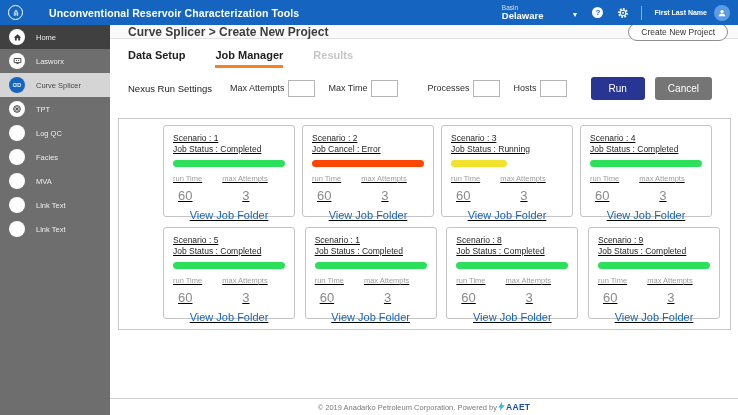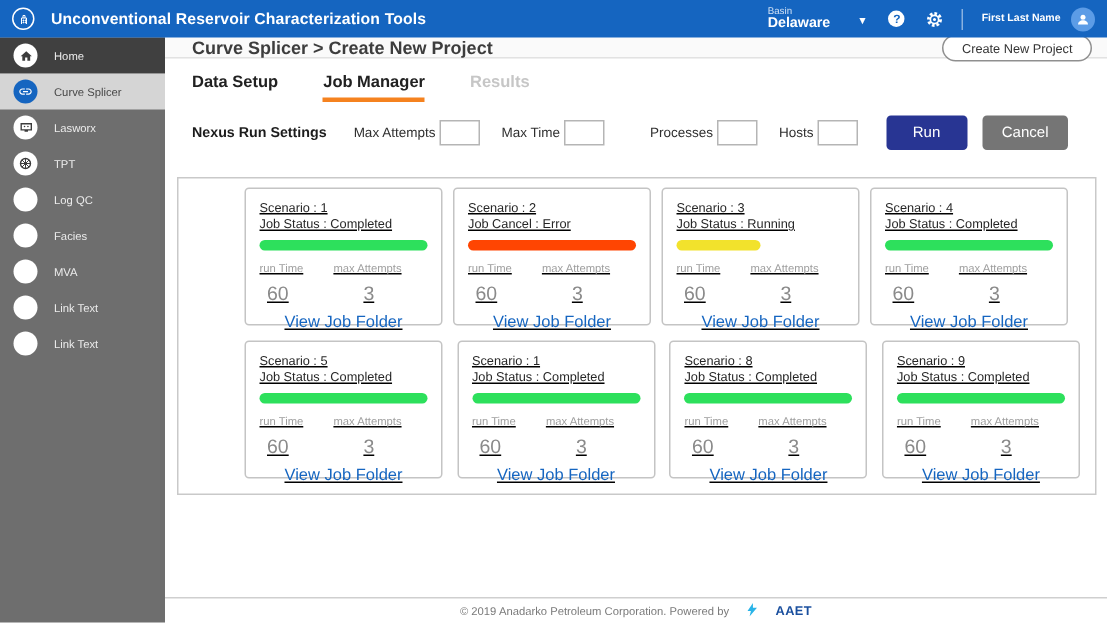--- a/index.html
+++ b/index.html
@@ -4,24 +4,24 @@
 <style>
   * { margin:0; padding:0; box-sizing:border-box; }
   html,body { width:738px; height:415px; overflow:hidden; background:#fff;
               font-family:"Liberation Sans", sans-serif; }
 
   
   .appbar { position:absolute; left:0; top:0; width:738px; height:25px;
             background:#1565c0; display:flex; align-items:center; color:#fff; z-index:5;}
   .logo-circle { width:15px; height:15px; border:1.5px solid #fff; border-radius:50%;
                  margin-left:8px; display:flex; align-items:center; justify-content:center; flex:0 0 auto;}
-  .app-title { font-size:10.5px; font-weight:bold; margin-left:11px; letter-spacing:.1px; }
+  .app-title { font-size:10.5px; font-weight:bold; margin-left:26px; letter-spacing:.1px; }
   .basin { margin-left:auto; display:flex; flex-direction:column; line-height:1.1; margin-right:14px;}
   .basin-label { font-size:6.5px; color:#cfe0f5; }
-  .basin-value { font-size:9.5px; font-weight:bold; display:flex; align-items:flex-start; gap:18px;}
+  .basin-value { font-size:9.5px; font-weight:bold; display:flex; align-items:flex-start; gap:28px;}
   .caret { font-size:7px; }
   .help-circle { width:11px; height:11px; background:#fff; border-radius:50%; color:#1565c0;
                  font-size:8px; font-weight:bold; display:flex; align-items:center; justify-content:center;
                  margin-right:14px; }
   .gear { margin-right:12px; display:flex; }
   .bar-divider { width:1px; height:14px; background:rgba(255,255,255,.5); margin-right:12px; }
   .user-name { font-size:7px; font-weight:bold; margin-right:7px; }
   .avatar { width:16px; height:16px; border-radius:50%; background:#5c9ce6;
             display:flex; align-items:center; justify-content:center; margin-right:8px; }
 
@@ -45,21 +45,21 @@
                 border-radius:11px; padding:3px 12px; font-size:8.5px; color:#333; cursor:pointer;
                 font-family:inherit;}
 
   .tabs { display:flex; gap:30px; padding:10px 0 0 18px; }
   .tab { font-size:11px; font-weight:bold; color:#212121; padding-bottom:4px; cursor:pointer;
          border-bottom:3px solid transparent; }
   .tab.active { border-bottom-color:#f5821f; }
   .tab.disabled { color:#c6c6c6; }
 
   .settings { display:flex; align-items:center; padding-left:18px; margin-top:9px; height:22px;}
-  .settings-title { font-size:9.5px; font-weight:bold; color:#1c1c1c; margin-right:18px; }
+  .settings-title { font-size:9.5px; font-weight:normal; color:#1c1c1c; margin-right:18px; }
   .field { display:flex; align-items:center; margin-right:14px; }
   .field-label { font-size:9px; color:#2f2f2f; margin-right:3px; }
   .field input { width:27px; height:17px; border:1px solid #b5b5b5; background:#fff;
                  font-size:9px; padding:1px 3px; font-family:inherit;}
   .run-btn { margin-left:auto; background:#283593; color:#fff; border:none; border-radius:3px;
              padding:6px 18px; font-size:10px; cursor:pointer; font-family:inherit;}
   .cancel-btn { background:#757575; color:#fff; border:none; border-radius:3px;
                 padding:6px 13px; font-size:10px; margin-left:10px; margin-right:26px; cursor:pointer;
                 font-family:inherit;}
 
@@ -76,21 +76,21 @@
   .stat-col1 { width:44%; }
   .stat-col2 { flex:1; }
   .stat-label { font-size:7.5px; color:#9e9e9e; }
   .stat-value { font-size:13px; color:#8a8a8a; margin-top:5px; }
   .stat-col1 .stat-value { padding-left:5px; }
   .stat-col2 .stat-value { padding-left:20px; }
   .job-link { text-align:center; font-size:11px; color:#1565c0; margin-top:6px; cursor:pointer; }
 
   
   .footer { position:absolute; left:0; right:0; bottom:0; height:17px; border-top:1px solid #cfcfcf;
-            display:flex; align-items:center; justify-content:center; gap:12px; background:#fff;}
+            display:flex; align-items:center; justify-content:center; gap:1px; background:#fff;}
   .footer-text { font-size:7.5px; color:#7a7a7a; }
   .bolt { color:#2ab4e8; font-size:9px; font-weight:bold; }
   .brand { font-size:8.5px; font-weight:bold; color:#1a4f9e; letter-spacing:.3px; }
 </style>
 </head>
 <body>
 
 <div class="appbar">
   <div class="logo-circle">
     <svg width="8" height="8" viewBox="0 0 24 24">
@@ -125,38 +125,38 @@
 
 <div class="sidebar">
   <div class="side-item dark">
     <span class="icon-circle">
       <svg width="9" height="9" viewBox="0 0 24 24">
           <path d="M12 3 2 12h3v8h5v-6h4v6h5v-8h3z" fill="#3c3c3c"></path>
         </svg>
     </span>
     <span class="side-label">Home</span>
   </div>
-  <div class="side-item selected">
-    <span class="icon-circle blue">
-      <svg width="10" height="10" viewBox="0 0 24 24">
-          <path d="M3.9 12c0-1.7 1.4-3.1 3.1-3.1h4V7H7c-2.8 0-5 2.2-5 5s2.2 5 5 5h4v-1.9H7c-1.7 0-3.1-1.4-3.1-3.1zM8 13h8v-2H8zm9-6h-4v1.9h4c1.7 0 3.1 1.4 3.1 3.1s-1.4 3.1-3.1 3.1h-4V17h4c2.8 0 5-2.2 5-5s-2.2-5-5-5z" fill="#fff"></path>
-        </svg>
-    </span>
-    <span class="side-label">Curve Splicer</span>
-  </div>
   <div class="side-item">
     <span class="icon-circle">
       <svg width="9" height="9" viewBox="0 0 24 24">
           <path d="M3 4h18v11H3zm6 13h6m-3-2v2" fill="none" stroke="#3c3c3c" stroke-width="2.4"></path>
           <circle cx="9" cy="9" r="1.4" fill="#3c3c3c"></circle>
           <circle cx="15" cy="9" r="1.4" fill="#3c3c3c"></circle>
         </svg>
     </span>
     <span class="side-label">Lasworx</span>
   </div>
+  <div class="side-item selected">
+    <span class="icon-circle blue">
+      <svg width="10" height="10" viewBox="0 0 24 24">
+          <path d="M3.9 12c0-1.7 1.4-3.1 3.1-3.1h4V7H7c-2.8 0-5 2.2-5 5s2.2 5 5 5h4v-1.9H7c-1.7 0-3.1-1.4-3.1-3.1zM8 13h8v-2H8zm9-6h-4v1.9h4c1.7 0 3.1 1.4 3.1 3.1s-1.4 3.1-3.1 3.1h-4V17h4c2.8 0 5-2.2 5-5s-2.2-5-5-5z" fill="#fff"></path>
+        </svg>
+    </span>
+    <span class="side-label">Curve Splicer</span>
+  </div>
   <div class="side-item">
     <span class="icon-circle">
       <svg width="10" height="10" viewBox="0 0 24 24">
           <circle cx="12" cy="12" r="8" fill="none" stroke="#3c3c3c" stroke-width="2.2"></circle>
           <path d="M12 4v16M4 12h16M6.3 6.3l11.4 11.4M17.7 6.3 6.3 17.7" stroke="#3c3c3c" stroke-width="1.6"></path>
         </svg>
     </span>
     <span class="side-label">TPT</span>
   </div>
   <div class="side-item">

